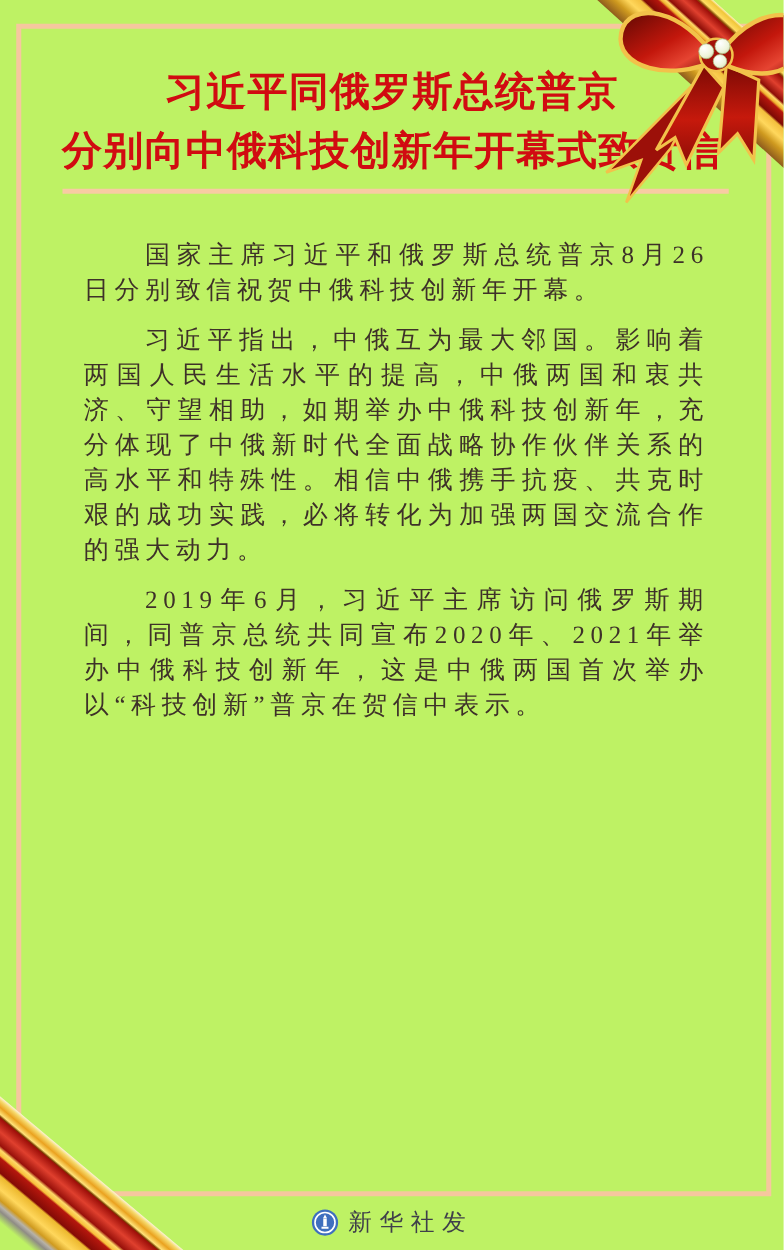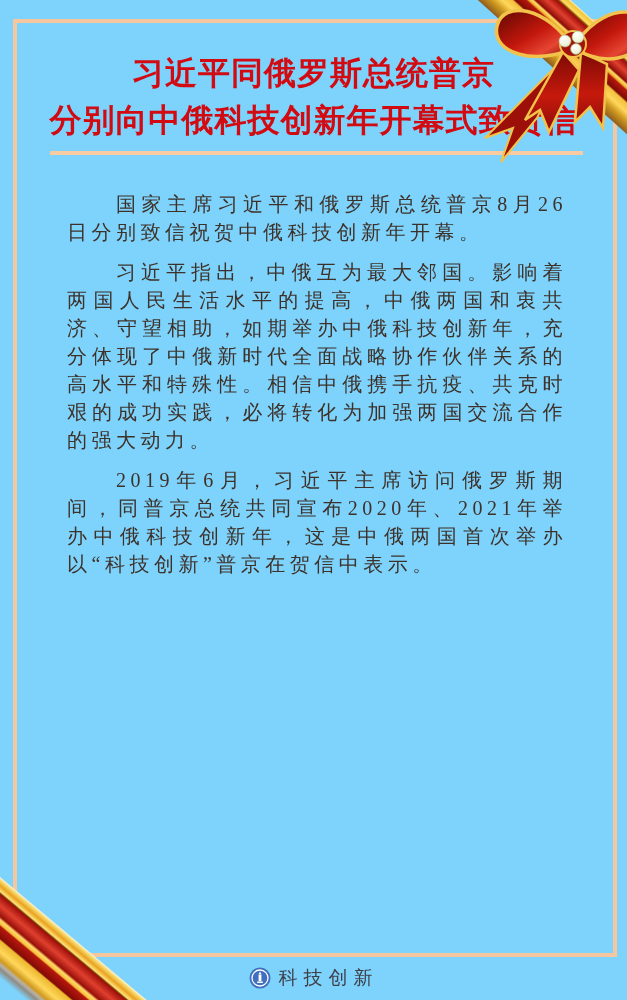--- a/index.html
+++ b/index.html
@@ -1,18 +1,18 @@
 <!DOCTYPE html>
 <html><head>
 <meta charset="utf-8">
 <style>
   html,body{margin:0;padding:0;background:#ffffff;}
   .page{
     position:relative;width:627px;height:1000px;overflow:hidden;
-    background:#7dd3fc;
+    background:#bef264;
     font-family:"Liberation Serif","DejaVu Serif",serif;
   }
   .frame{
     position:absolute;left:13px;top:19px;width:604px;height:938px;
     box-sizing:border-box;border:4px solid #f6c79e;
   }
   .title{
     position:absolute;left:0;top:50px;width:100%;
     text-align:center;font-weight:bold;font-size:32px;line-height:47px;
     color:#d10b11;letter-spacing:1px;z-index:3;
@@ -124,16 +124,16 @@
   <div class="ribbon-bl"></div>
 
   <div class="footer">
     <svg width="22" height="22" viewBox="0 0 22 22">
       <circle cx="11" cy="11" r="10.5" fill="#3f6fbe"></circle>
       <circle cx="11" cy="11" r="8" fill="none" stroke="#ffffff" stroke-width="1.3"></circle>
       <path d="M11,4.5 L12.6,7.5 L9.4,7.5 Z" fill="#ffffff"></path>
       <rect x="9.6" y="7.8" width="2.8" height="6.2" fill="#ffffff"></rect>
       <rect x="8.2" y="14.4" width="5.6" height="1.6" fill="#ffffff"></rect>
     </svg>
-    <span class="credit">科技创新</span>
+    <span class="credit">新华社发</span>
   </div>
 
 </div>
 
 </body></html>

